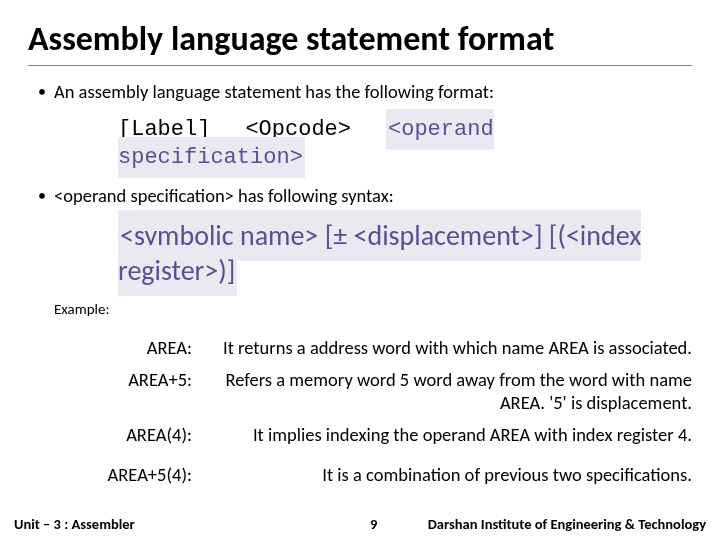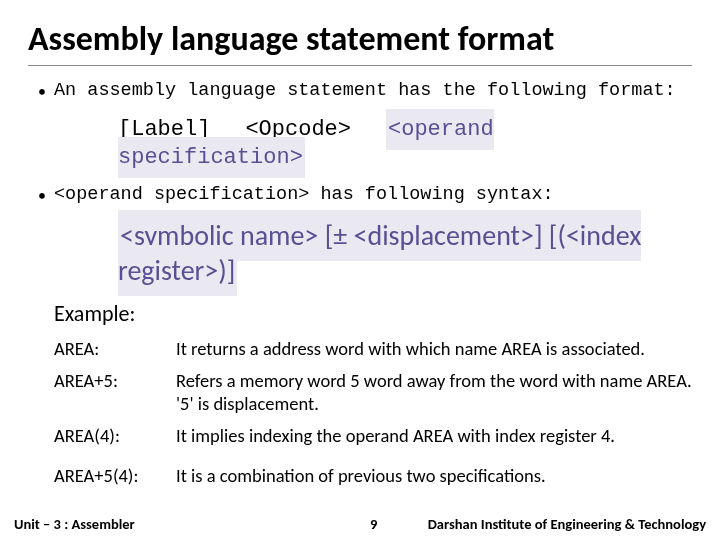--- a/index.html
+++ b/index.html
@@ -27,42 +27,43 @@
     display:flex;
     align-items:flex-start;
   }
   .bullet-dot {
     display:inline-block;
     width:16px;
     flex-shrink:0;
     font-size:16px;
     line-height:24px;
   }
-  .bullet-text { flex:1;font-family:Liberation Mono, monospace; }
+  .bullet-text { flex:1; }
   .fmt-line {
     margin:4px 0 14px 90px;
     font-size:22px;
   }
   .fmt-line span { margin-right:30px;font-family:Liberation Mono, monospace; }
   .syntax-line {
     margin:2px 0 12px 90px;
     font-size:28px;
   }
   .hi {
     background:#eae8f0;
     color:#5a4f93;
     padding:8px 2px;
   }
   .plain-line {
-    font-size:22px;
-    margin:0 0 10px 26px;
+    font-size:15px;
+    margin:0 0 18px 26px;
   }
   .ex-table {
-    margin-left:26px;
+    margin-left:42px;
     font-size:18.5px;
+    text-align:right;
   }
   .ex-row { display:flex; margin-bottom:8px; }
   .ex-col1 { width:122px; flex-shrink:0; }
   .ex-col2 { flex:1; line-height:1.28; }
   .footer {
     position:absolute;
     left:0; right:0; bottom:0;
     height:32px;
     background:#fff;
     display:flex;

